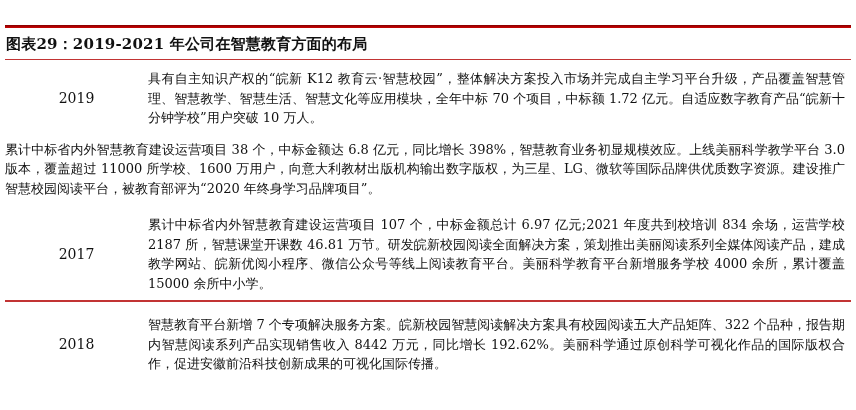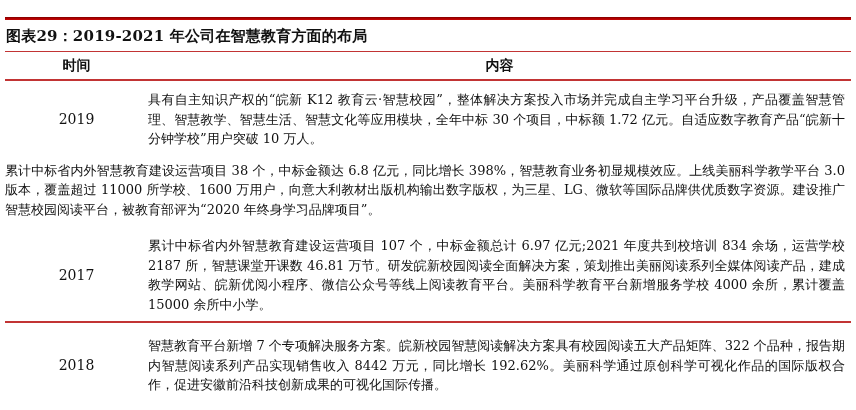--- a/index.html
+++ b/index.html
@@ -8,21 +8,21 @@
     background: #ffffff;
   }
   body {
     width: 856px;
     height: 410px;
     overflow: hidden;
     font-family: "DejaVu Serif", "Liberation Serif", serif;
     color: #111111;
   }
   .page {
-    padding: 4px 5px;
+    padding: 12px 5px;
   }
   .top-rule {
     margin-top: 13px;
     height: 3px;
     background: linear-gradient(to bottom, #7e0000 0%, #b40000 55%, #c40808 100%);
   }
   .fig-title {
     font-size: 15px;
     font-weight: bold;
     letter-spacing: 0.2px;
@@ -78,28 +78,24 @@
 </style>
 </head>
 <body>
 
 <div class="page">
 
   <div class="top-rule"></div>
 
   <div class="fig-title">图表29：2019-2021 年公司在智慧教育方面的布局</div>
 
-  <div class="thead">
-    <div class="col-time">时间</div>
-    <div class="col-content">内容</div>
-  </div>
 
   <div class="trow row-2019">
     <div class="year">2019</div>
-    <div class="content">具有自主知识产权的“皖新 K12 教育云·智慧校园”，整体解决方案投入市场并完成自主学习平台升级，产品覆盖智慧管理、智慧教学、智慧生活、智慧文化等应用模块，全年中标 30 个项目，中标额 1.72 亿元。自适应数字教育产品“皖新十分钟学校”用户突破 10 万人。</div>
+    <div class="content">具有自主知识产权的“皖新 K12 教育云·智慧校园”，整体解决方案投入市场并完成自主学习平台升级，产品覆盖智慧管理、智慧教学、智慧生活、智慧文化等应用模块，全年中标 70 个项目，中标额 1.72 亿元。自适应数字教育产品“皖新十分钟学校”用户突破 10 万人。</div>
   </div>
 
   <div class="trow row-2020">
     <div class="content">累计中标省内外智慧教育建设运营项目 38 个，中标金额达 6.8 亿元，同比增长 398%，智慧教育业务初显规模效应。上线美丽科学教学平台 3.0 版本，覆盖超过 11000 所学校、1600 万用户，向意大利教材出版机构输出数字版权，为三星、LG、微软等国际品牌供优质数字资源。建设推广智慧校园阅读平台，被教育部评为“2020 年终身学习品牌项目”。</div>
   </div>
 
   <div class="trow row-2021">
     <div class="year">2017</div>
     <div class="content">累计中标省内外智慧教育建设运营项目 107 个，中标金额总计 6.97 亿元;2021 年度共到校培训 834 余场，运营学校 2187 所，智慧课堂开课数 46.81 万节。研发皖新校园阅读全面解决方案，策划推出美丽阅读系列全媒体阅读产品，建成教学网站、皖新优阅小程序、微信公众号等线上阅读教育平台。美丽科学教育平台新增服务学校 4000 余所，累计覆盖 15000 余所中小学。</div>
   </div>

